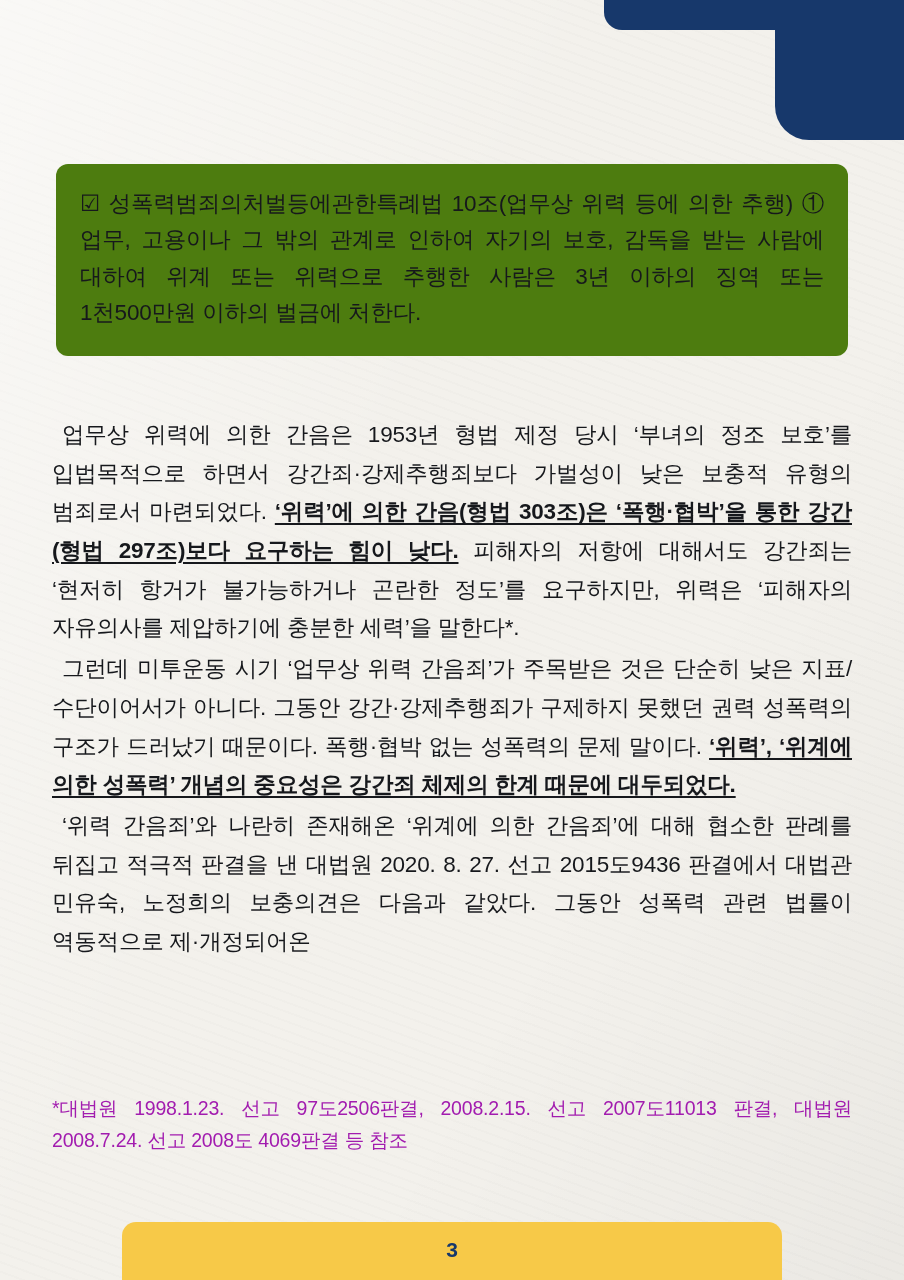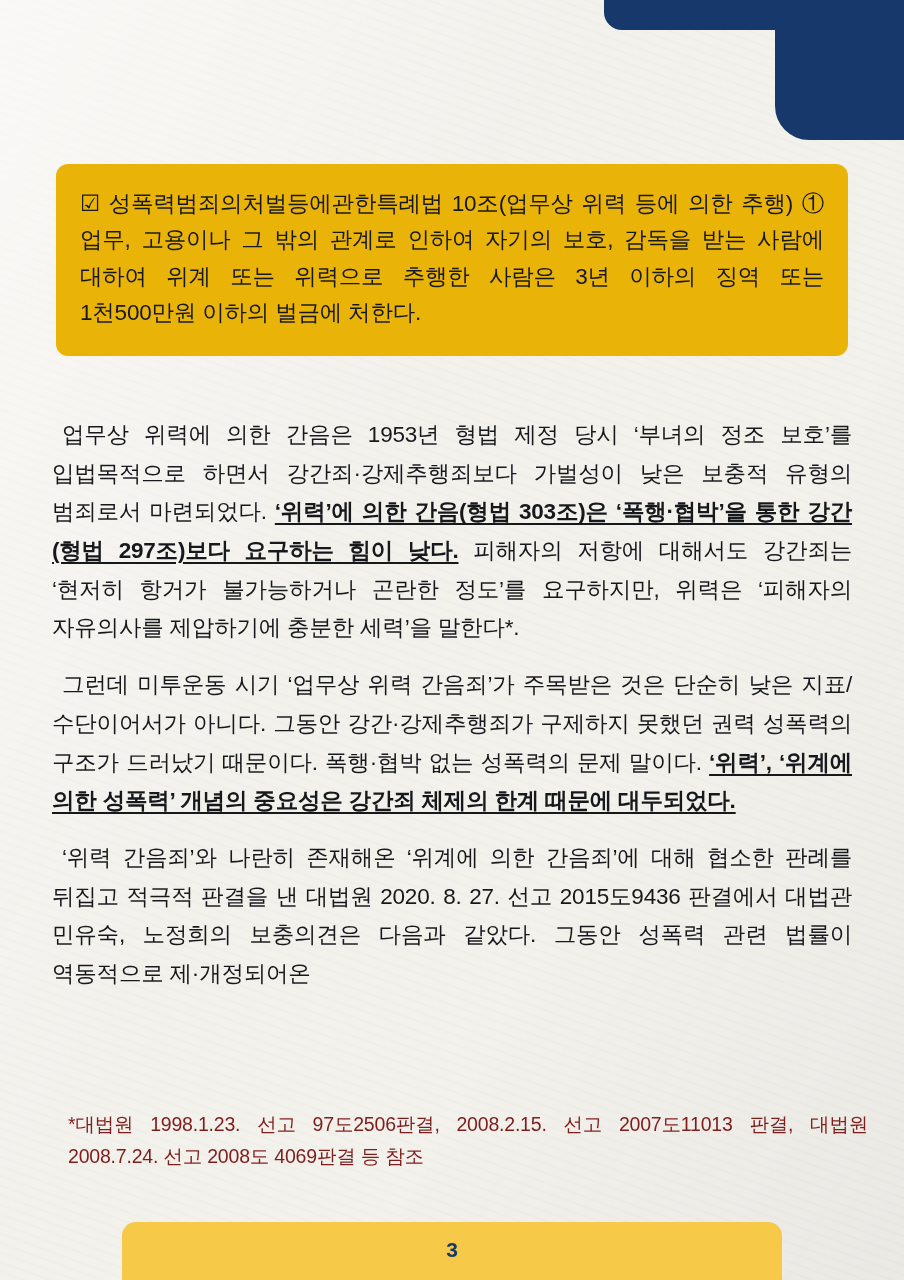--- a/index.html
+++ b/index.html
@@ -48,21 +48,21 @@
   }
 
   
   .law-box {
     position: absolute;
     left: 56px;
     top: 164px;
     width: 792px;
     box-sizing: border-box;
     padding: 22px 24px 24px 24px;
-    background: #eab308;
+    background: #4d7c0f;
     border-radius: 12px;
   }
   .law-text {
     margin: 0;
     font-size: 22.5px;
     line-height: 1.62;
     color: #16181c;
     text-align: justify;
     letter-spacing: -0.2px;
     word-break: keep-all;
@@ -79,39 +79,39 @@
     margin: 0;
     font-size: 22.5px;
     line-height: 1.72;
     color: #16181c;
     text-align: justify;
     letter-spacing: -0.2px;
     word-break: keep-all;
     text-indent: 10px;
   }
   .para + .para {
-    margin-top: 18px;
+    margin-top: 2px;
   }
   .u {
     text-decoration: underline;
     text-underline-offset: 4px;
     text-decoration-thickness: 2px;
     font-weight: bold;
   }
 
   
   .footnote {
     position: absolute;
     left: 52px;
     top: 1093px;
     width: 800px;
-    margin: 16px;
+    margin: 0;
     font-size: 19.5px;
     line-height: 1.62;
-    color: #7f1d1d;
+    color: #a21caf;
     text-align: justify;
     letter-spacing: -0.2px;
     word-break: keep-all;
   }
 
   
   .footer-bar {
     position: absolute;
     left: 122px;
     bottom: 0;

